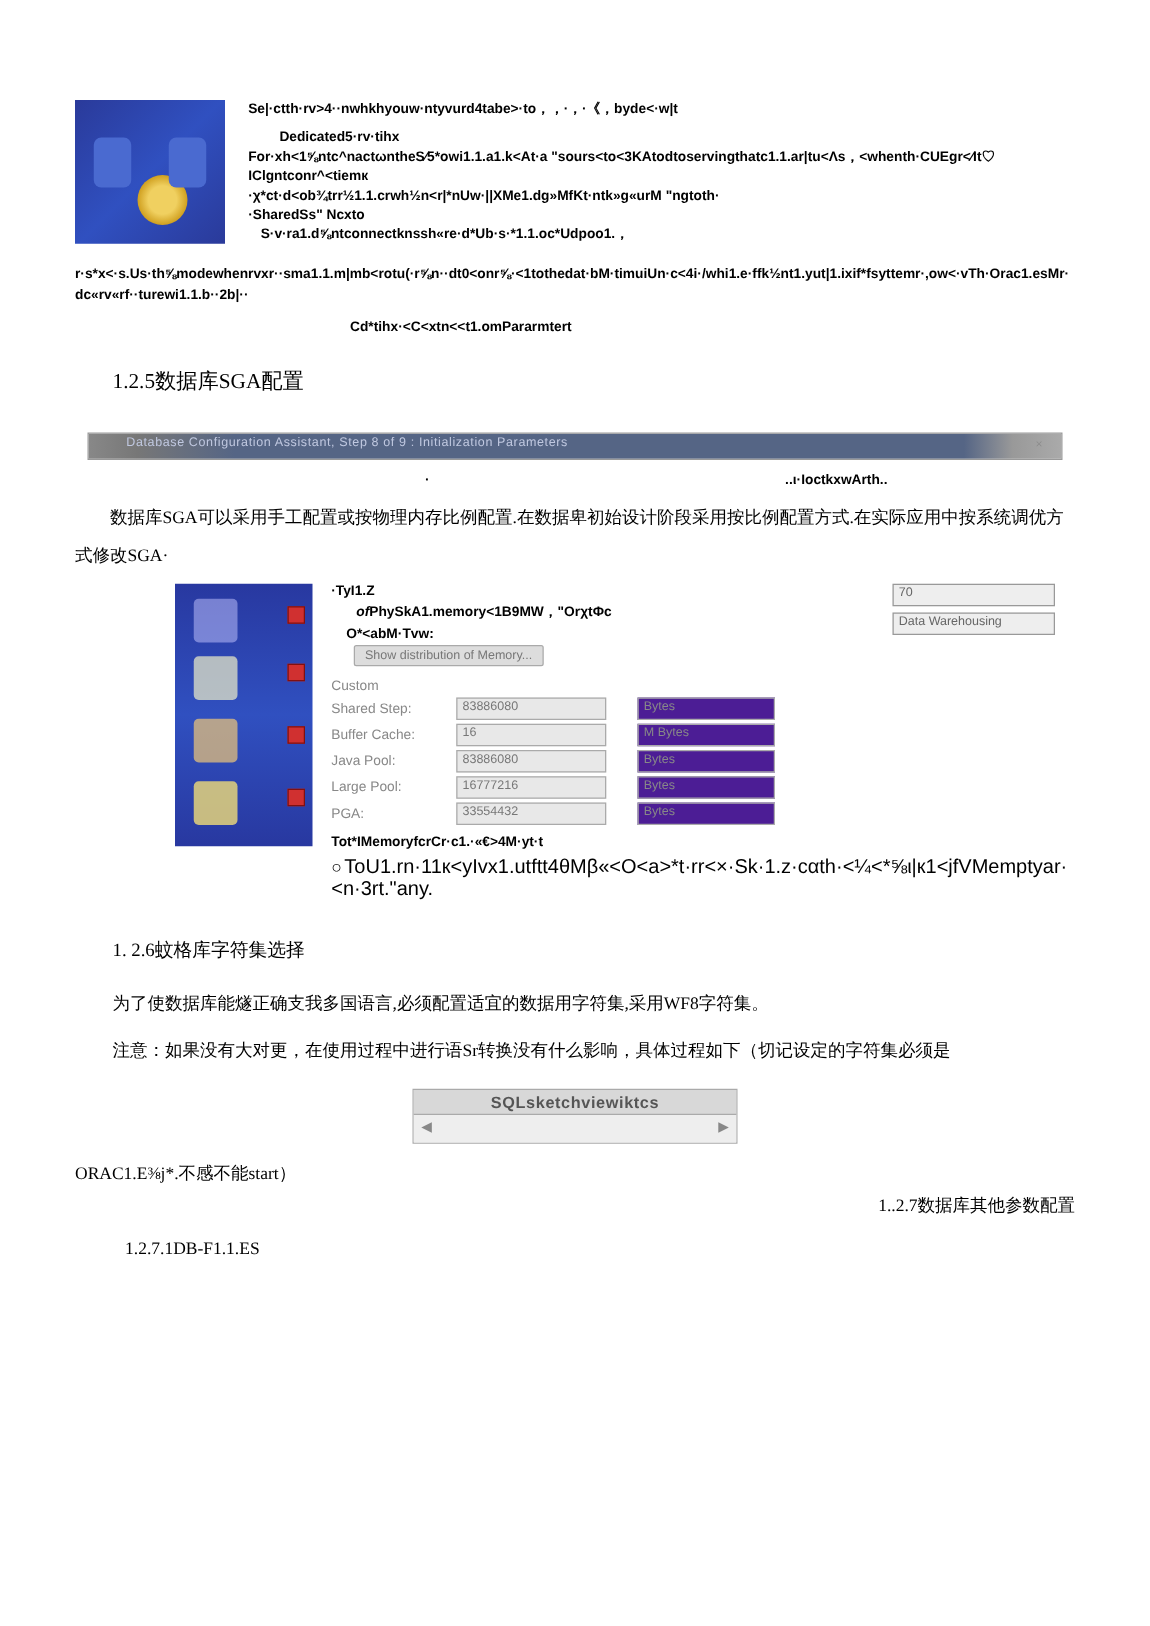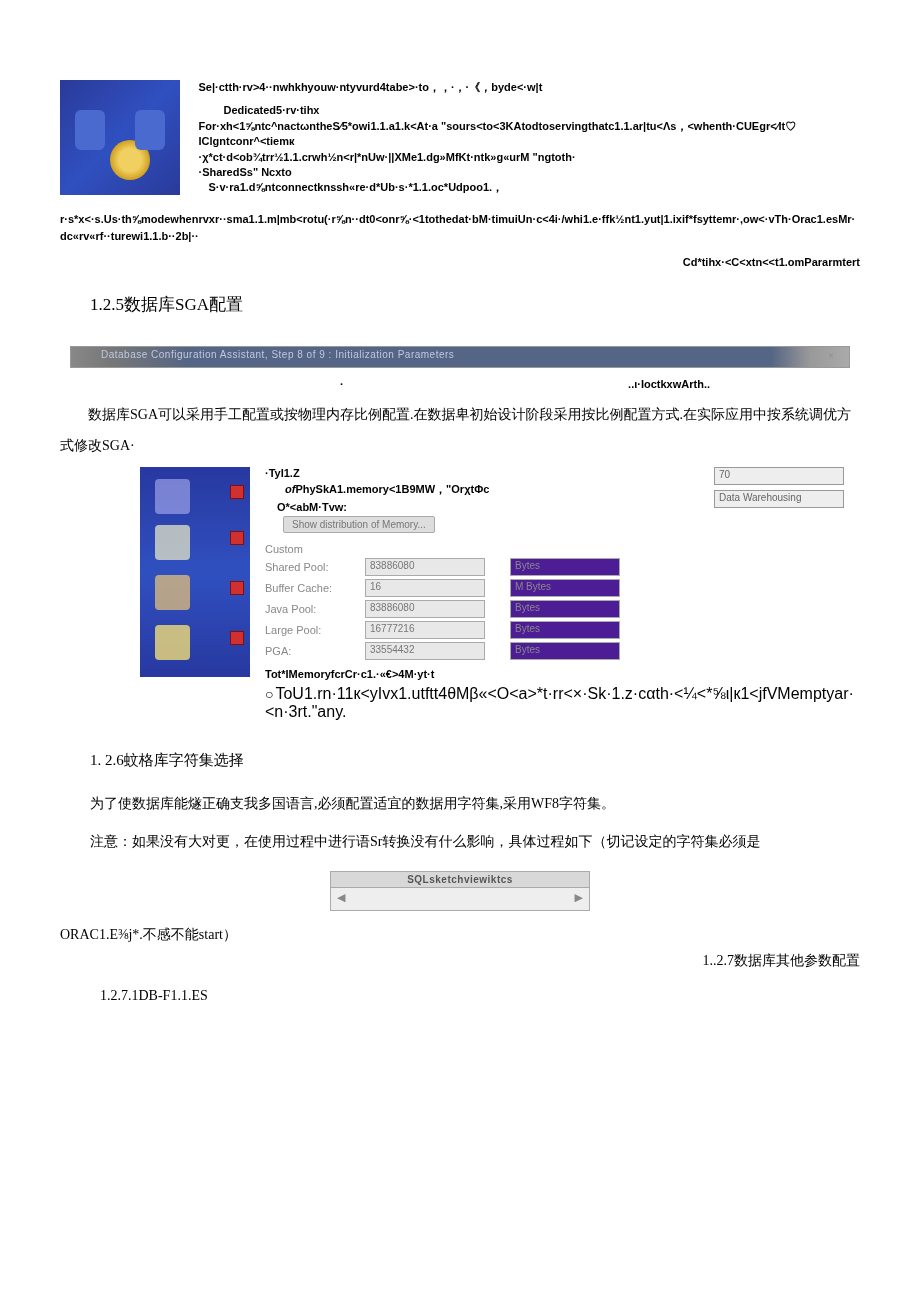--- a/index.html
+++ b/index.html
@@ -68,21 +68,21 @@
       font-weight: bold;
       font-size: 11px;
       line-height: 1.6;
       word-break: break-all;
       margin: 5px 0 10px 0;
     }
     .garbled-right {
       font-family: Arial, sans-serif;
       font-weight: bold;
       font-size: 11px;
-      text-align: right;
+      text-align: left;
       margin: 8px 0 25px 220px;
     }
     .section-heading {
       margin: 15px 0 30px 30px;
       font-size: 17px;
     }
     .gray-bar {
       height: 22px;
       background: linear-gradient(to right, #888 0%, #777 5%, #556585 15%, #556585 90%, #999 95%, #aaa 100%);
       margin: 0 10px;
@@ -224,21 +224,21 @@
     .para2 { margin: 10px 0 10px 30px; line-height: 2; }
     .sql-box {
       width: 260px;
       margin: 15px auto 15px auto;
       border: 1px solid #aaa;
     }
     .sql-title {
       background: #d8d8d8;
       border-bottom: 1px solid #aaa;
       text-align: center;
-      font-size: 10px;
+      font-size: 13px;
       font-family: Arial, sans-serif;
       font-weight: bold;
       color: #555;
       padding: 2px 0;
       letter-spacing: 0.5px;
     }
     .sql-body {
       height: 22px;
       background: #eee;
       position: relative;
@@ -306,21 +306,21 @@
       <div style="margin-left:18px">
         <span class="show-dist">Show distribution of Memory...</span>
       </div>
       <div class="sga-topright">
         <div class="sga-topfield">70</div>
         <div class="sga-topfield" style="margin-top:5px">Data Warehousing</div>
       </div>
     </div>
     <div style="color:#888;margin-bottom:2px">Custom</div>
     <div class="sga-row">
-      <span class="sga-label">Shared Pool:</span>
+      <span class="sga-label">Shared Step:</span>
       <span class="sga-field">83886080</span>
       <span class="sga-unit">Bytes</span>
     </div>
     <div class="sga-row">
       <span class="sga-label">Buffer Cache:</span>
       <span class="sga-field">16</span>
       <span class="sga-unit">M Bytes</span>
     </div>
     <div class="sga-row">
       <span class="sga-label">Java Pool:</span>

